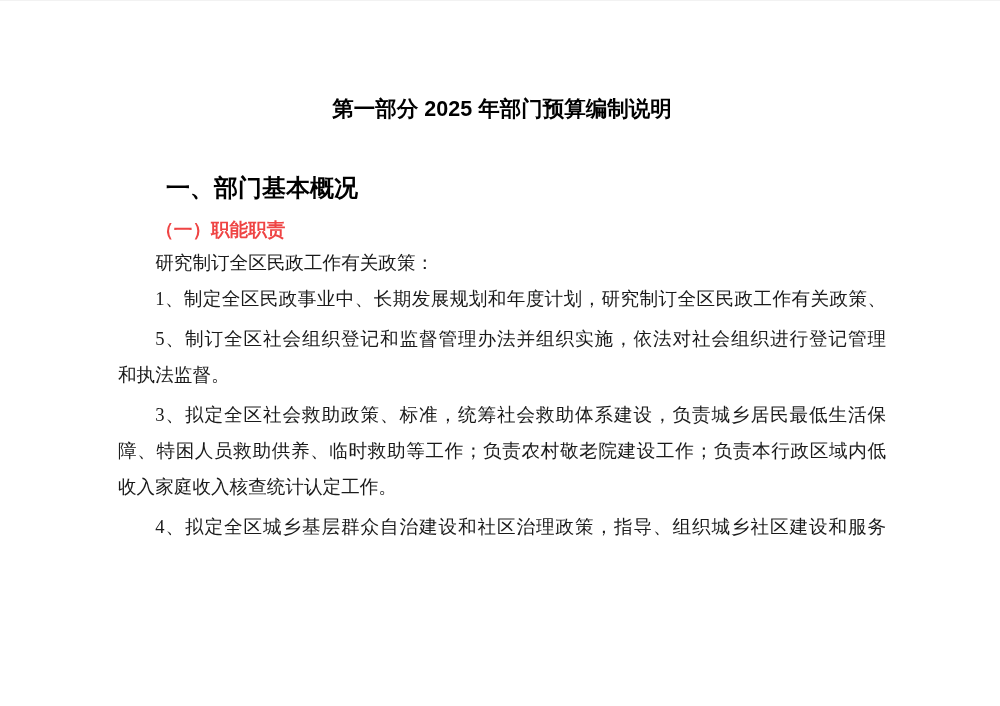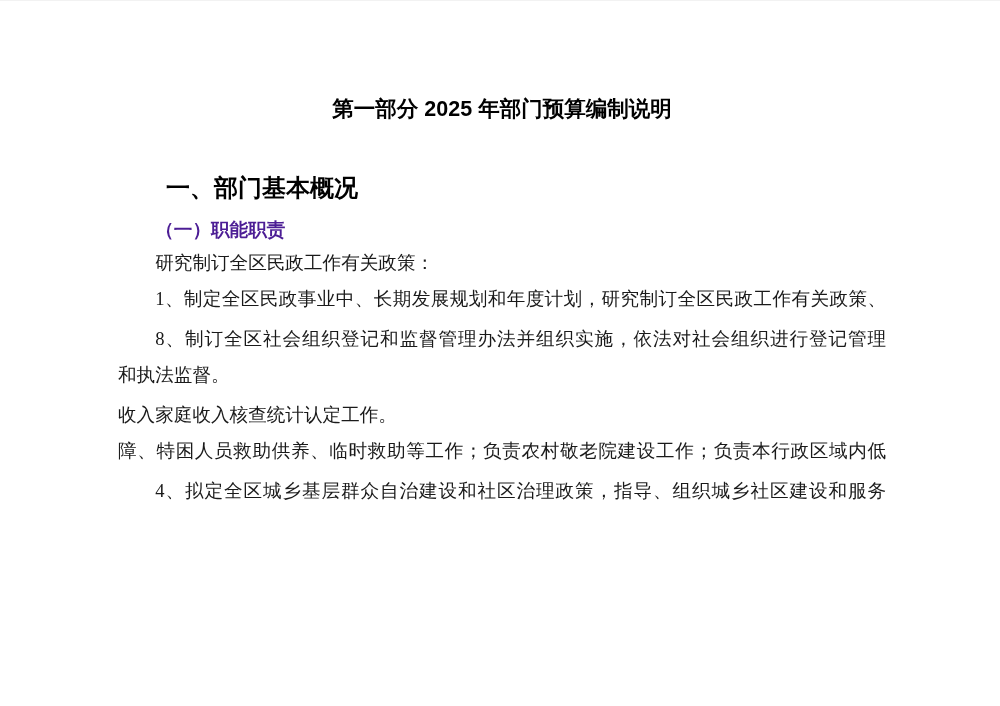--- a/index.html
+++ b/index.html
@@ -37,21 +37,21 @@
     font-weight: bold;
     color: #000000;
     text-indent: 2em;
     font-family: "Liberation Sans", sans-serif;
   }
   .subsection-heading {
     margin-top: 16px;
     font-size: 18.6px;
     line-height: 26px;
     font-weight: bold;
-    color: #4c1d95;
+    color: #ef4444;
     text-indent: 2em;
   }
   .body-text {
     margin-top: 2px;
     font-size: 18.6px;
   }
   .line {
     line-height: 36px;
   }
   .line.fill {
@@ -79,27 +79,28 @@
 
     <div class="body-text">
 
       <div class="line indent">研究制订全区民政工作有关政策：</div>
 
       <div class="para">
         <div class="line fill indent">1、制定全区民政事业中、长期发展规划和年度计划，研究制订全区民政工作有关政策、</div>
       </div>
 
       <div class="para">
-        <div class="line fill indent">8、制订全区社会组织登记和监督管理办法并组织实施，依法对社会组织进行登记管理</div>
+        <div class="line fill indent">5、制订全区社会组织登记和监督管理办法并组织实施，依法对社会组织进行登记管理</div>
         <div class="line">和执法监督。</div>
       </div>
 
       <div class="para">
+        <div class="line fill indent">3、拟定全区社会救助政策、标准，统筹社会救助体系建设，负责城乡居民最低生活保</div>
+        <div class="line fill">障、特困人员救助供养、临时救助等工作；负责农村敬老院建设工作；负责本行政区域内低</div>
         <div class="line">收入家庭收入核查统计认定工作。</div>
-        <div class="line fill">障、特困人员救助供养、临时救助等工作；负责农村敬老院建设工作；负责本行政区域内低</div>
       </div>
 
       <div class="para">
         <div class="line fill indent">4、拟定全区城乡基层群众自治建设和社区治理政策，指导、组织城乡社区建设和服务</div>
       </div>
 
     </div>
   </div>
 </div>
 

